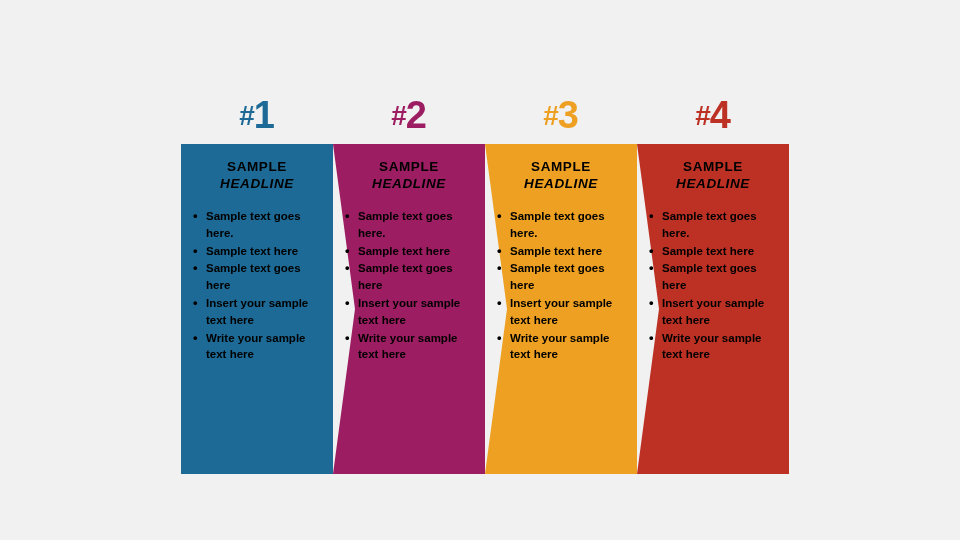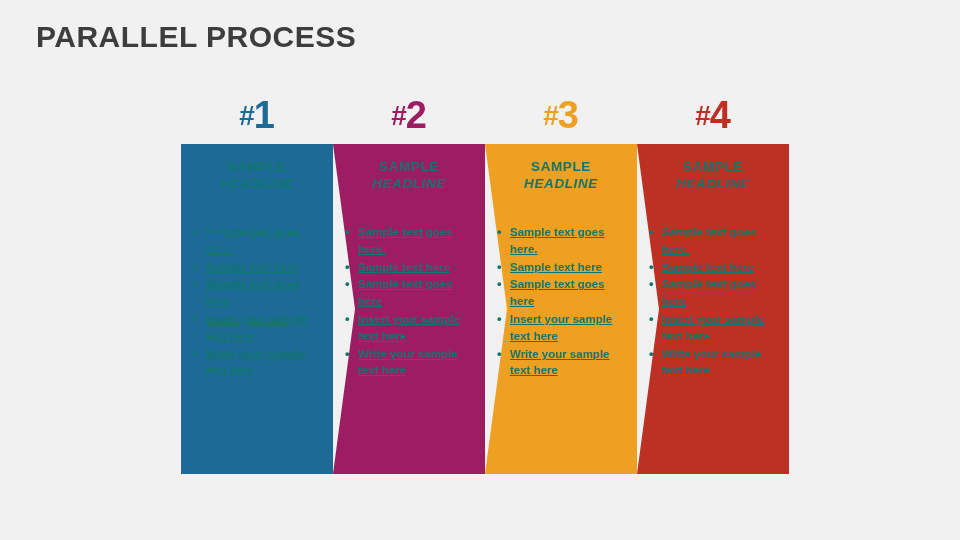--- a/index.html
+++ b/index.html
@@ -58,21 +58,21 @@
     font-size: 28px;
     vertical-align: 3px;
     margin-right: -1px;
   }
   .panel {
     position: absolute;
     top: 52px;
     left: 0;
     width: 152px;
     height: 330px;
-    color: #0f766e;
+    color: #000000;
   }
   .panel-bg {
     position: absolute;
     inset: 0;
   }
   .panel-bg svg {
     display: block;
     width: 100%;
     height: 100%;
   }
@@ -84,24 +84,23 @@
   .panel-headline {
     margin-top: 14px;
     text-align: center;
     font-size: 13.5px;
     font-weight: bold;
     line-height: 17px;
     letter-spacing: 0.6px;
   }
   .panel-headline .l2 { display: block; font-style: italic; }
   .bullets {
-    margin: 32px 0 0 0;
+    margin: 16px 0 0 0;
     padding: 0;
     list-style: none;
-    text-decoration: underline;
   }
   .bullets li {
     position: relative;
     padding-left: 15px;
     margin-bottom: 1px;
     font-size: 11.5px;
     line-height: 16.8px;
     font-weight: bold;
   }
   .bullets li::before {
@@ -110,21 +109,20 @@
     left: 2px;
     top: -1px;
     font-size: 13px;
     line-height: 17px;
   }
 </style>
 </head>
 <body style="background: rgb(241, 241, 241);">
 
 <div class="slide" style="background: rgb(241, 241, 241);">
-  <div class="slide-title" style="color: rgb(61, 61, 61);">PARALLEL PROCESS</div>
 
   <div class="diagram">
 
     <div class="col" id="col-0" style="left:181px;">
       <div class="col-number" style="color: rgb(29, 106, 150);">
         <span class="hash">#</span><span>1</span>
       </div>
       <div class="panel">
         <div class="panel-bg">
           <svg viewBox="0 0 152 330" preserveAspectRatio="none">

